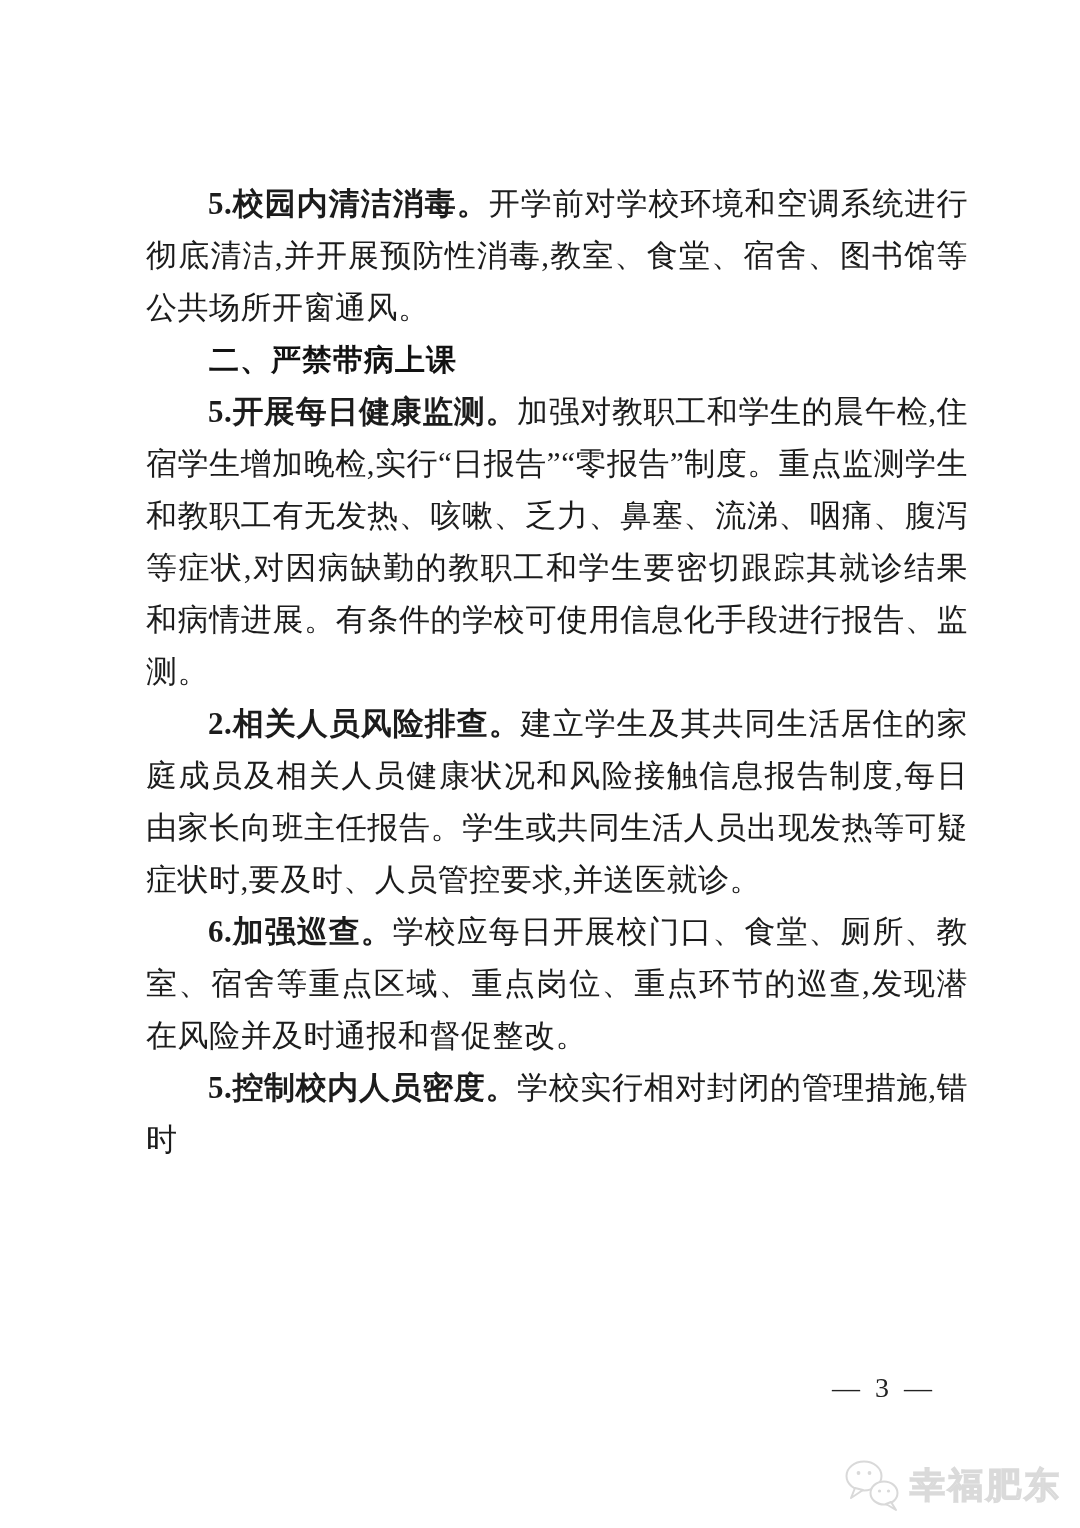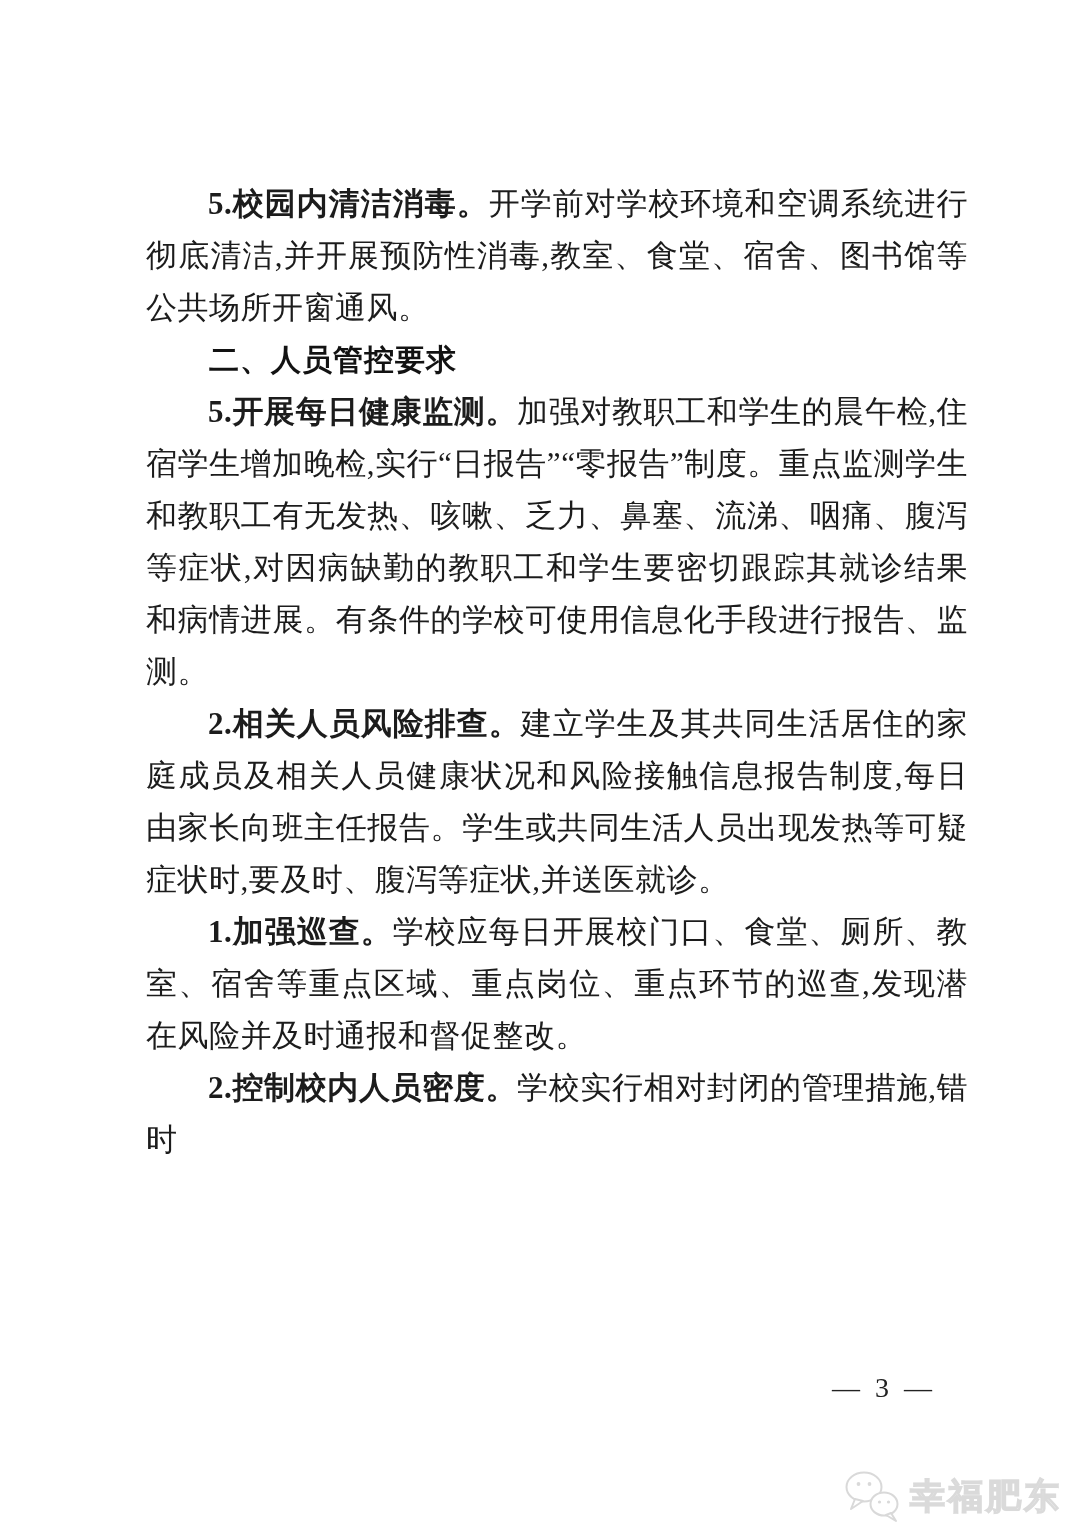--- a/index.html
+++ b/index.html
@@ -53,21 +53,21 @@
     text-align: right;
     padding-right: 158px;
     box-sizing: border-box;
     font-size: 28px;
     letter-spacing: 4px;
     color: #222222;
   }
   .watermark {
     position: absolute;
     right: 32px;
-    bottom: 5px;
+    bottom: 16px;
     display: flex;
     align-items: center;
     gap: 8px;
     margin-top: 12px;
   }
   .wm-text {
     font-family: "Liberation Sans", "DejaVu Sans", sans-serif;
     font-size: 35px;
     font-weight: 700;
     letter-spacing: 3px;
@@ -76,25 +76,25 @@
     text-shadow: 0 0 1px #e2e2e2;
   }
 </style>
 </head>
 <body>
 
 <div class="page">
 
   <main class="doc-body" id="doc-body">
       <p class="para"><span class="lead">5.校园内清洁消毒。</span><span>开学前对学校环境和空调系统进行彻底清洁,并开展预防性消毒,教室、食堂、宿舍、图书馆等公共场所开窗通风。</span></p>
-      <h2 class="heading">二、人员管控要求</h2>
+      <h2 class="heading">二、严禁带病上课</h2>
       <p class="para"><span class="lead">5.开展每日健康监测。</span><span>加强对教职工和学生的晨午检,住宿学生增加晚检,实行“日报告”“零报告”制度。重点监测学生和教职工有无发热、咳嗽、乏力、鼻塞、流涕、咽痛、腹泻等症状,对因病缺勤的教职工和学生要密切跟踪其就诊结果和病情进展。有条件的学校可使用信息化手段进行报告、监测。</span></p>
-      <p class="para"><span class="lead">2.相关人员风险排查。</span><span>建立学生及其共同生活居住的家庭成员及相关人员健康状况和风险接触信息报告制度,每日由家长向班主任报告。学生或共同生活人员出现发热等可疑症状时,要及时、腹泻等症状,并送医就诊。</span></p>
-      <p class="para"><span class="lead">1.加强巡查。</span><span>学校应每日开展校门口、食堂、厕所、教室、宿舍等重点区域、重点岗位、重点环节的巡查,发现潜在风险并及时通报和督促整改。</span></p>
-      <p class="para"><span class="lead">2.控制校内人员密度。</span><span>学校实行相对封闭的管理措施,错时</span></p>
+      <p class="para"><span class="lead">2.相关人员风险排查。</span><span>建立学生及其共同生活居住的家庭成员及相关人员健康状况和风险接触信息报告制度,每日由家长向班主任报告。学生或共同生活人员出现发热等可疑症状时,要及时、人员管控要求,并送医就诊。</span></p>
+      <p class="para"><span class="lead">6.加强巡查。</span><span>学校应每日开展校门口、食堂、厕所、教室、宿舍等重点区域、重点岗位、重点环节的巡查,发现潜在风险并及时通报和督促整改。</span></p>
+      <p class="para"><span class="lead">5.控制校内人员密度。</span><span>学校实行相对封闭的管理措施,错时</span></p>
     </main>
 
   <div class="page-number">— 3 —</div>
 
   <div class="watermark">
     <svg width="60" height="54" viewBox="0 0 60 54" xmlns="http://www.w3.org/2000/svg">
       <g fill="#ffffff" stroke="#d9d9d9" stroke-width="2" stroke-linejoin="round">
         <ellipse cx="22" cy="18" rx="17.5" ry="14.5"></ellipse>
         <path d="M13 30 L9 40 L21 32 Z"></path>
         <ellipse cx="42" cy="35" rx="13.5" ry="11.5"></ellipse>

